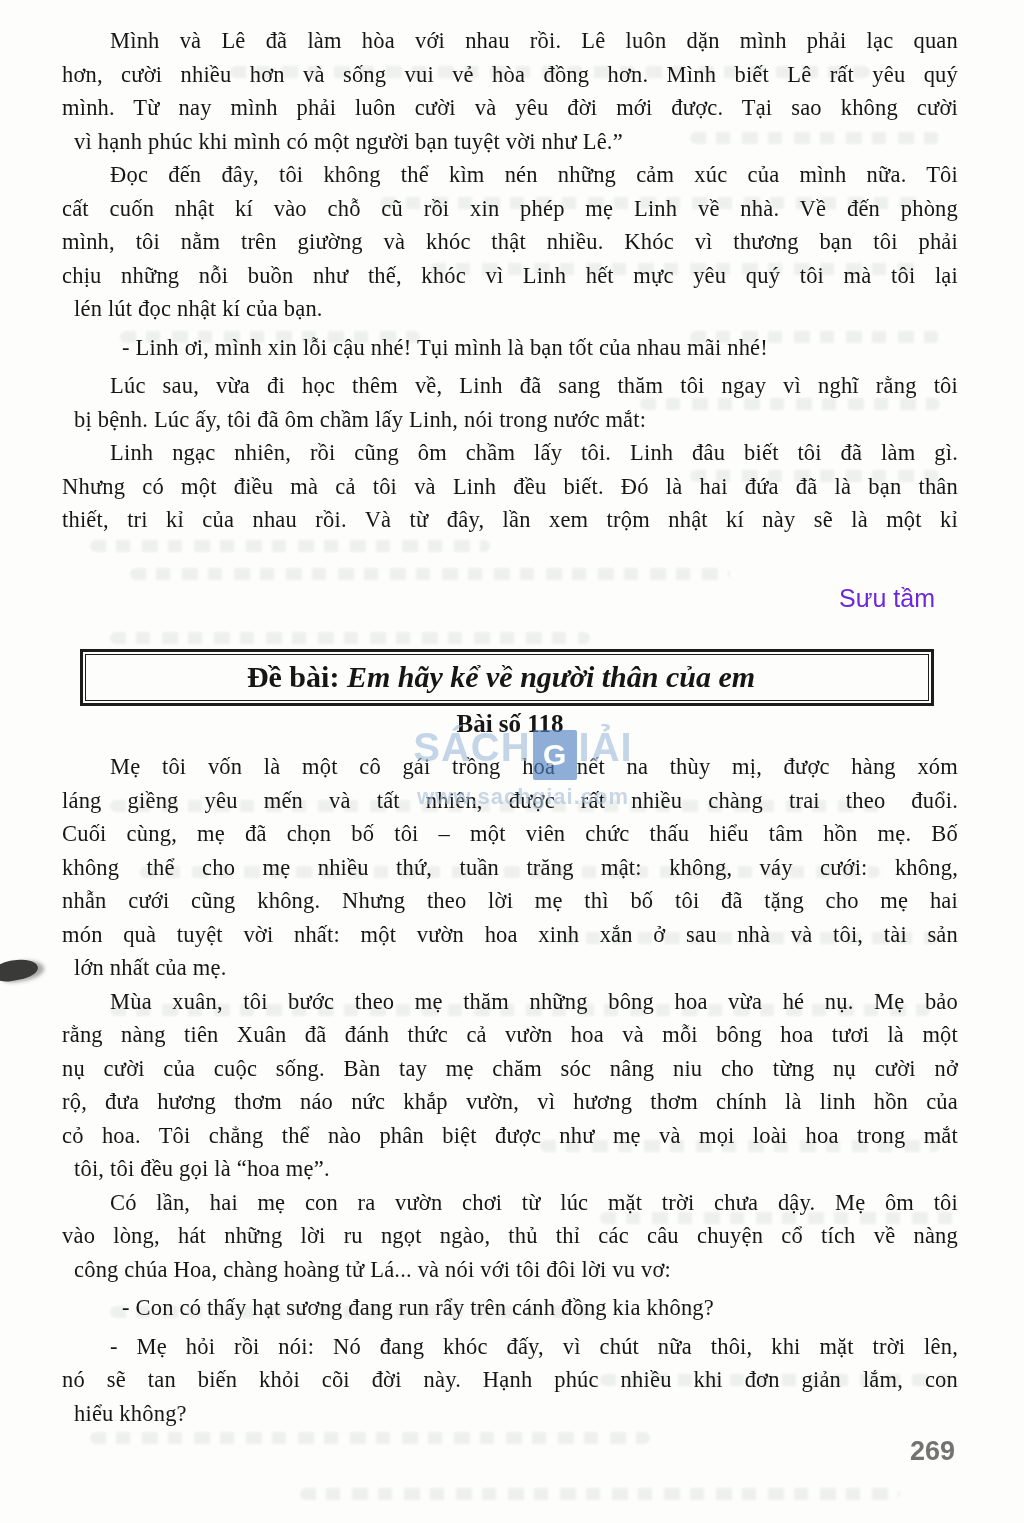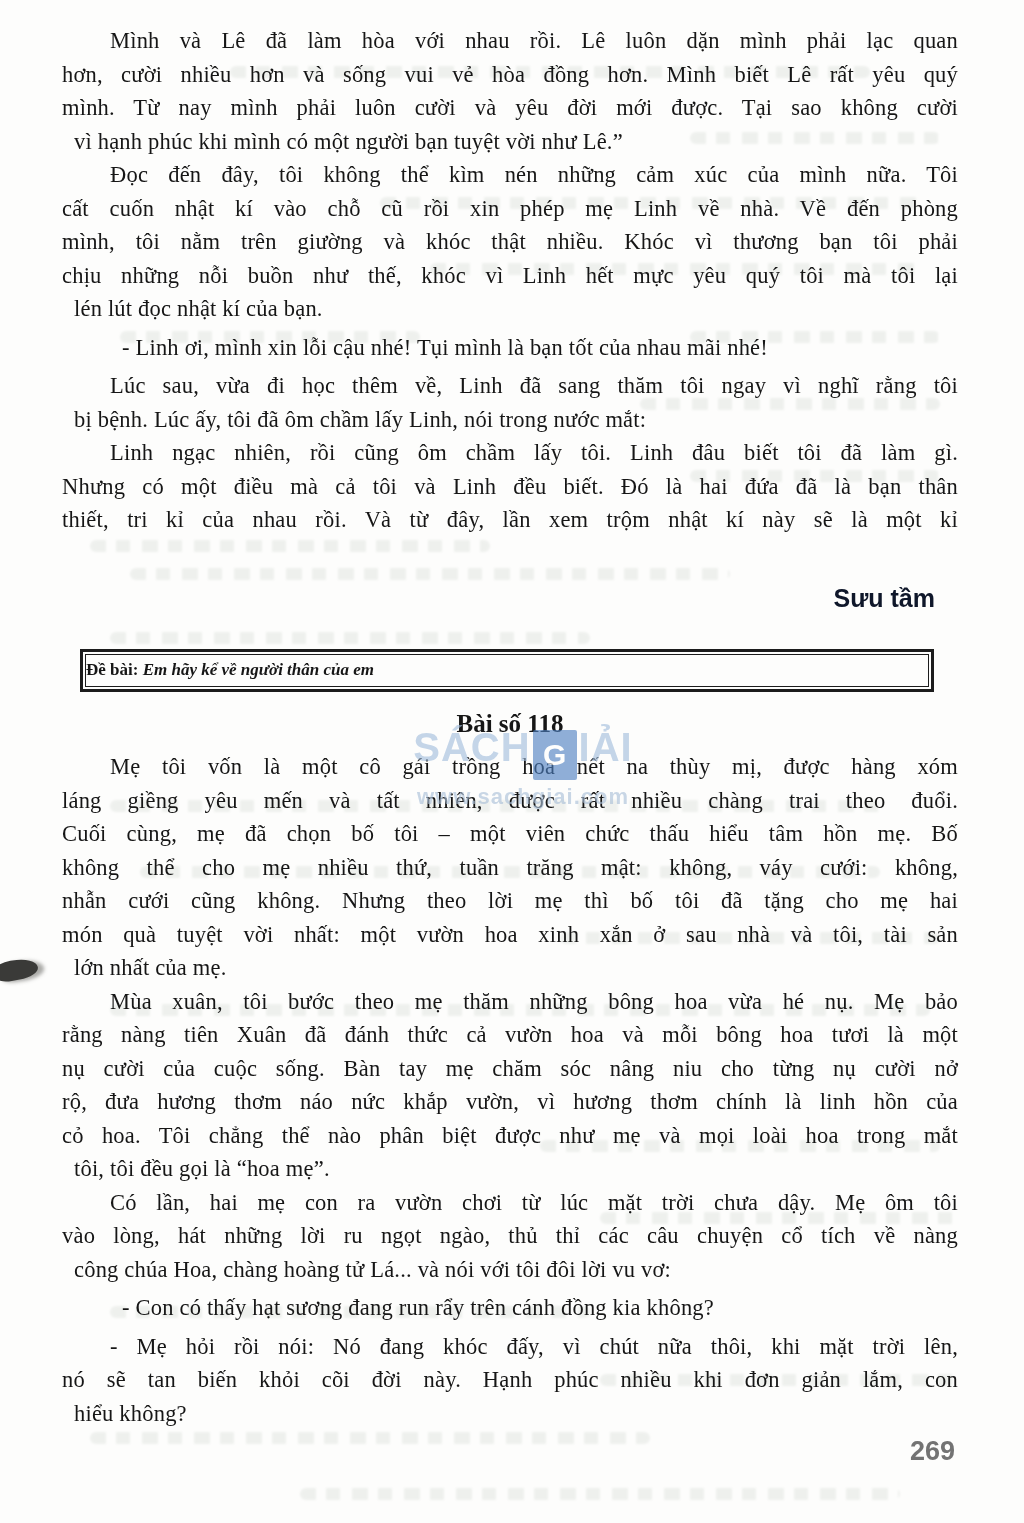--- a/index.html
+++ b/index.html
@@ -17,35 +17,35 @@
     text-align:justify;text-align-last:justify;
     letter-spacing:.2px;
   }
   .line{white-space:normal;}
   .line.first{text-indent:48px;}
   .line.last{text-align-last:left;margin-left:12px;}
   
   .attribution{
     position:absolute;top:584px;left:62px;width:873px;
     text-align:right;font-family:"Liberation Sans","DejaVu Sans",sans-serif;
-    font-size:25px;color:#0f172a;font-weight:bold;
+    font-size:25px;color:#6d28d9;
   }
   .page-number{
     position:absolute;top:1436px;left:910px;
     font-family:"Liberation Sans","DejaVu Sans",sans-serif;
     font-weight:bold;font-size:27px;color:#737373;
   }
   
   .prompt-box{
     position:absolute;top:649px;left:80px;width:844px;
     border:3px solid #1c1c1c;padding:2px;background:transparent;
   }
   .prompt-box-inner{
-    border:1px solid #1c1c1c;padding:5px 12px 6px 0;text-align:left;
-    font-size:17px;font-weight:bold;
+    border:1px solid #1c1c1c;padding:5px 12px 6px 0;text-align:center;
+    font-size:30px;font-weight:bold;
   }
   .prompt-title{font-style:italic;}
   .essay-heading{
     position:absolute;top:710px;left:62px;width:896px;text-align:center;
     font-size:25px;font-weight:bold;
   }
   
   .watermark{
     position:absolute;top:728px;left:405px;width:236px;
     opacity:.62;pointer-events:none;z-index:5;text-align:center;

